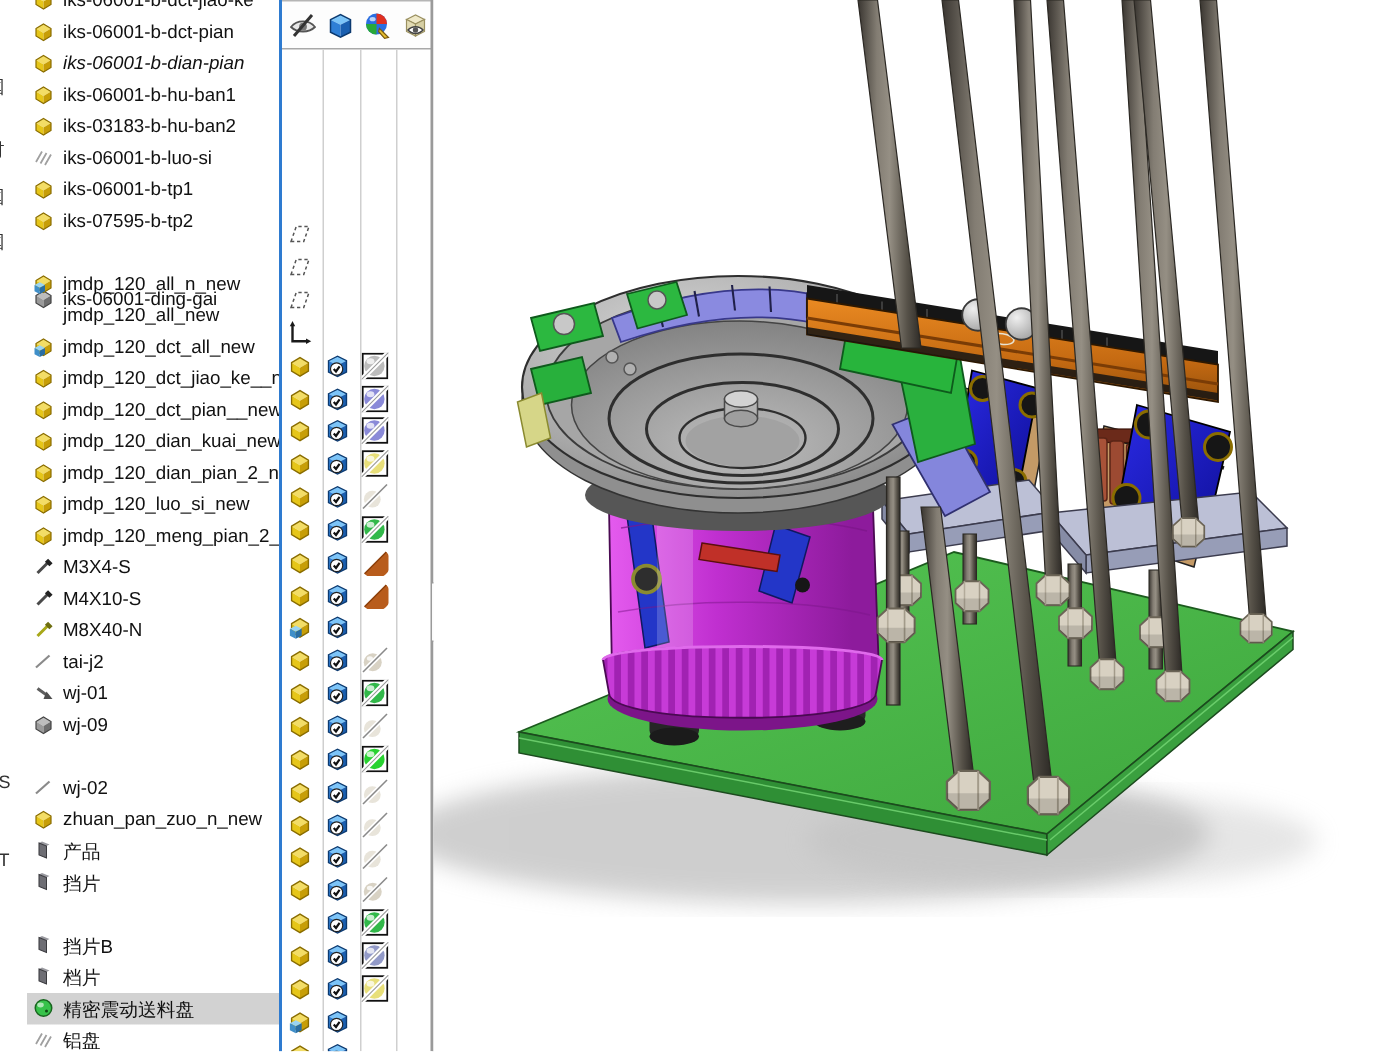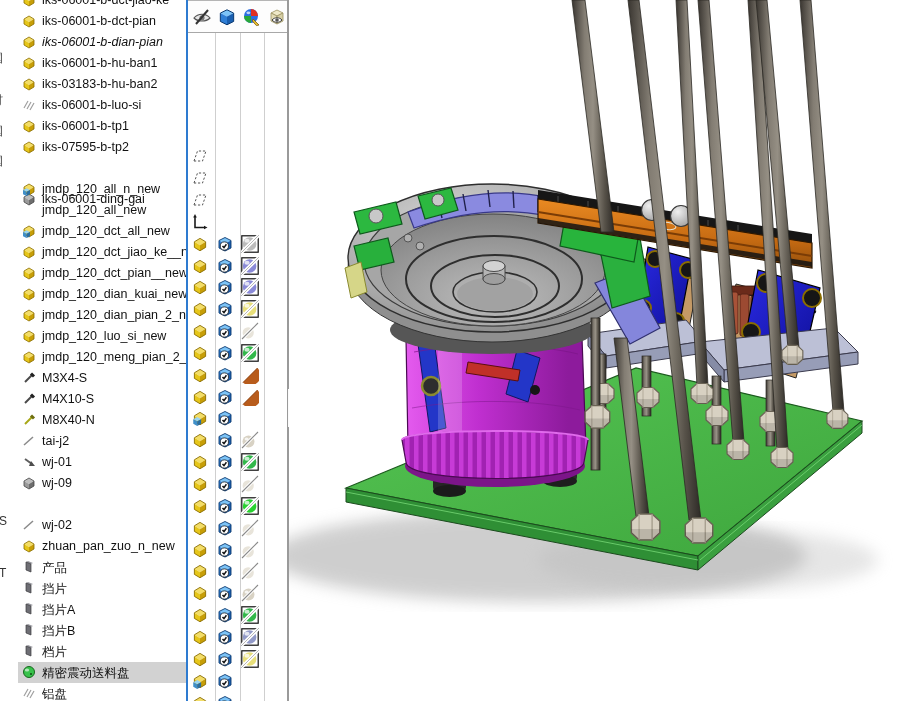--- a/index.html
+++ b/index.html
@@ -267,27 +267,20 @@
             <path d="M5,3 L10,5 L10,13 L5,11 Z" fill="#6e6e74" stroke="#3a3a3e" stroke-width="0.7"></path>
           </svg></span>
         <span class="tlabel">产品</span>
       </div>
       <div class="trow" style="top: 578px;">
         <span class="ticon"><svg width="16" height="16" viewBox="0 0 16 16" xmlns="http://www.w3.org/2000/svg">
             <path d="M5,3 L7,2 L12,4 L10,5 Z" fill="#9a9aa0"></path>
             <path d="M5,3 L10,5 L10,13 L5,11 Z" fill="#6e6e74" stroke="#3a3a3e" stroke-width="0.7"></path>
           </svg></span>
         <span class="tlabel">挡片</span>
-      </div>
-      <div class="trow" style="top: 599px;">
-        <span class="ticon"><svg width="16" height="16" viewBox="0 0 16 16" xmlns="http://www.w3.org/2000/svg">
-            <path d="M5,3 L7,2 L12,4 L10,5 Z" fill="#9a9aa0"></path>
-            <path d="M5,3 L10,5 L10,13 L5,11 Z" fill="#6e6e74" stroke="#3a3a3e" stroke-width="0.7"></path>
-          </svg></span>
-        <span class="tlabel">挡片A</span>
       </div>
       <div class="trow" style="top: 620px;">
         <span class="ticon"><svg width="16" height="16" viewBox="0 0 16 16" xmlns="http://www.w3.org/2000/svg">
             <path d="M5,3 L7,2 L12,4 L10,5 Z" fill="#9a9aa0"></path>
             <path d="M5,3 L10,5 L10,13 L5,11 Z" fill="#6e6e74" stroke="#3a3a3e" stroke-width="0.7"></path>
           </svg></span>
         <span class="tlabel">挡片B</span>
       </div>
       <div class="trow" style="top: 641px; padding-left: 24px;">
         <span class="ticon"><svg width="16" height="16" viewBox="0 0 16 16" xmlns="http://www.w3.org/2000/svg">

